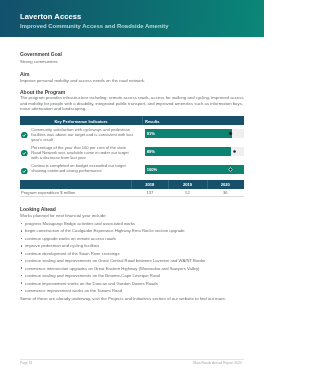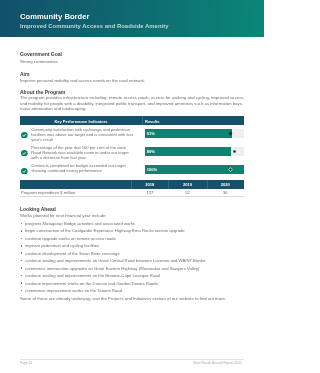--- a/index.html
+++ b/index.html
@@ -59,21 +59,21 @@
   .foot-rule{position:absolute;left:20px;width:224px;height:0.8px;background:#dfe5e4;}
   .foot-l{position:absolute;left:20px;font-size:3.35px;line-height:4px;color:#a7a9ac;}
   .foot-r{position:absolute;right:22.3px;font-size:3.35px;line-height:4px;color:#a7a9ac;text-align:right;}
 </style>
 </head>
 <body>
 
 <div class="page">
 
   <div class="banner">
-    <div class="banner-title">Community Border</div>
+    <div class="banner-title">Laverton Access</div>
     <div class="banner-sub">Improved Community Access and Roadside Amenity</div>
   </div>
 
   <div class="sec-h" style="top:51px">Government Goal</div>
   <div class="body-t" style="top:58.5px">Strong communities</div>
 
   <div class="sec-h" style="top:70.8px">Aim</div>
   <div class="body-t" style="top:77.8px">Improve personal mobility and access needs on the road network.</div>
 
   <div class="sec-h" style="top:88.5px">About the Program</div>

